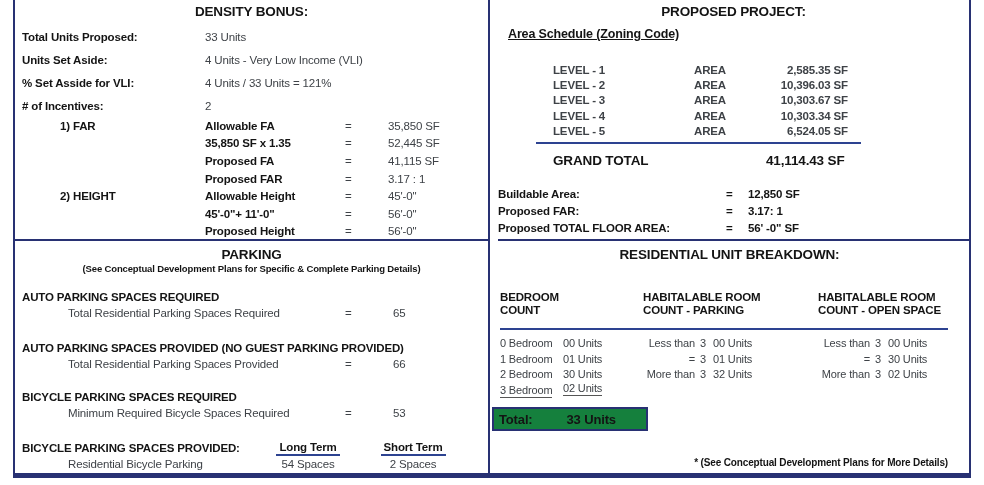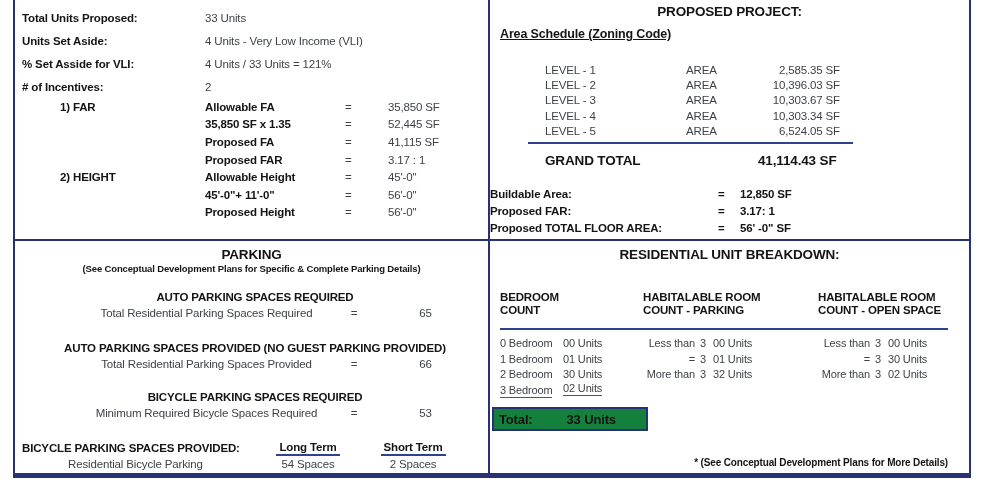--- a/index.html
+++ b/index.html
@@ -16,52 +16,52 @@
     letter-spacing:-0.15px;overflow:hidden;
   }
   .outer{
     position:absolute;left:13px;top:0;width:958px;height:478px;
     border-left:2px solid var(--navy);border-right:2px solid var(--navy);
     border-bottom:5px solid var(--navy);
     display:grid;grid-template-columns:475px 1fr;grid-template-rows:241px 1fr;
   }
   .quad{position:relative;}
   .q-tl{border-right:2px solid var(--navy);border-bottom:2px solid var(--navy);}
-  .q-tr{border-bottom:2px solid var(--navy);}
+  .q-tr{border-bottom:2px solid var(--navy);margin-left:8px;}
   .q-bl{border-right:2px solid var(--navy);}
 
   .title{font-weight:bold;font-size:13.5px;text-align:center;margin:4px 0 0;line-height:15px;}
   .val{color:var(--val);font-weight:normal;}
 
   
   .db-rows{margin-top:6px;}
   .db-row{display:flex;align-items:center;height:23px;padding-left:7px;font-size:11.5px;}
   .db-row .lbl{font-weight:bold;width:183px;flex:none;}
   .inc-line{display:grid;grid-template-columns:145px 140px 18px 110px;align-items:center;
             padding-left:45px;height:17.6px;font-size:11.5px;}
   .inc-name{font-weight:bold;}
   .inc-lbl{font-weight:bold;}
   .inc-val{padding-left:25px;}
 
   
   .pp-sub{font-weight:bold;font-size:12.5px;margin:8px 0 0 10px;line-height:15px;text-decoration:underline;}
   .pp-levels{margin-top:20px;}
   .lvl-row{display:grid;grid-template-columns:141px 60px 94px;padding-left:55px;
-           height:15.4px;align-items:center;font-size:11.5px;color:var(--val);}
+           height:15.4px;align-items:center;font-size:11.5px;color:var(--val);font-weight:bold;}
   .lvl-val{text-align:right;}
   .lvl-line{margin:3px 0 0 38px;width:325px;height:2px;background:var(--line);}
   .gt-row{display:grid;grid-template-columns:213px auto;padding-left:55px;margin-top:7px;
           font-size:13.5px;font-weight:bold;align-items:center;height:20px;}
   .pp-summary{margin-top:15px;}
   .sum-row{display:grid;grid-template-columns:228px 22px auto;
            height:17px;align-items:center;font-size:11.5px;font-weight:bold;}
 
   
   .pk-sub{font-weight:bold;font-size:9.5px;text-align:center;margin-top:1px;line-height:12px;}
-  .pk-group{margin-top:0;text-align:center;}
+  .pk-group{margin-top:0;}
   .pk-heading{font-weight:bold;font-size:11.5px;padding-left:7px;height:16px;line-height:16px;}
   .pk-line{display:grid;grid-template-columns:277px 18px 95px;padding-left:53px;
            height:16px;align-items:center;font-size:11.5px;color:var(--val);}
   .pk-line .pk-num{padding-left:30px;}
   .mt14{margin-top:14px;} .mt19{margin-top:19px;} .mt17{margin-top:17px;}
   .pk-prov{display:grid;grid-template-columns:236px 100px 110px;padding-left:7px;
            align-items:end;height:18px;font-size:11.5px;}
   .pk-prov2{display:grid;grid-template-columns:236px 100px 110px;padding-left:7px;
             align-items:center;height:16px;font-size:11.5px;color:var(--val);}
   .pk-col{text-align:center;}
@@ -86,20 +86,21 @@
   .total-box .tl{padding-left:5px;}
   .total-box .tv{margin-left:34px;}
   .ub-footnote{position:absolute;right:21px;bottom:5px;font-weight:bold;font-size:10px;}
 </style>
 </head>
 <body>
 
 <div class="outer">
 
   <section class="quad q-tl">
+    <h2 class="title">DENSITY BONUS:</h2>
     <div class="db-rows">
       <div class="db-row">
         <span class="lbl">Total Units Proposed:</span>
         <span class="val">33 Units</span>
       </div>
       <div class="db-row">
         <span class="lbl">Units Set Aside:</span>
         <span class="val">4 Units - Very Low Income (VLI)</span>
       </div>
       <div class="db-row">

